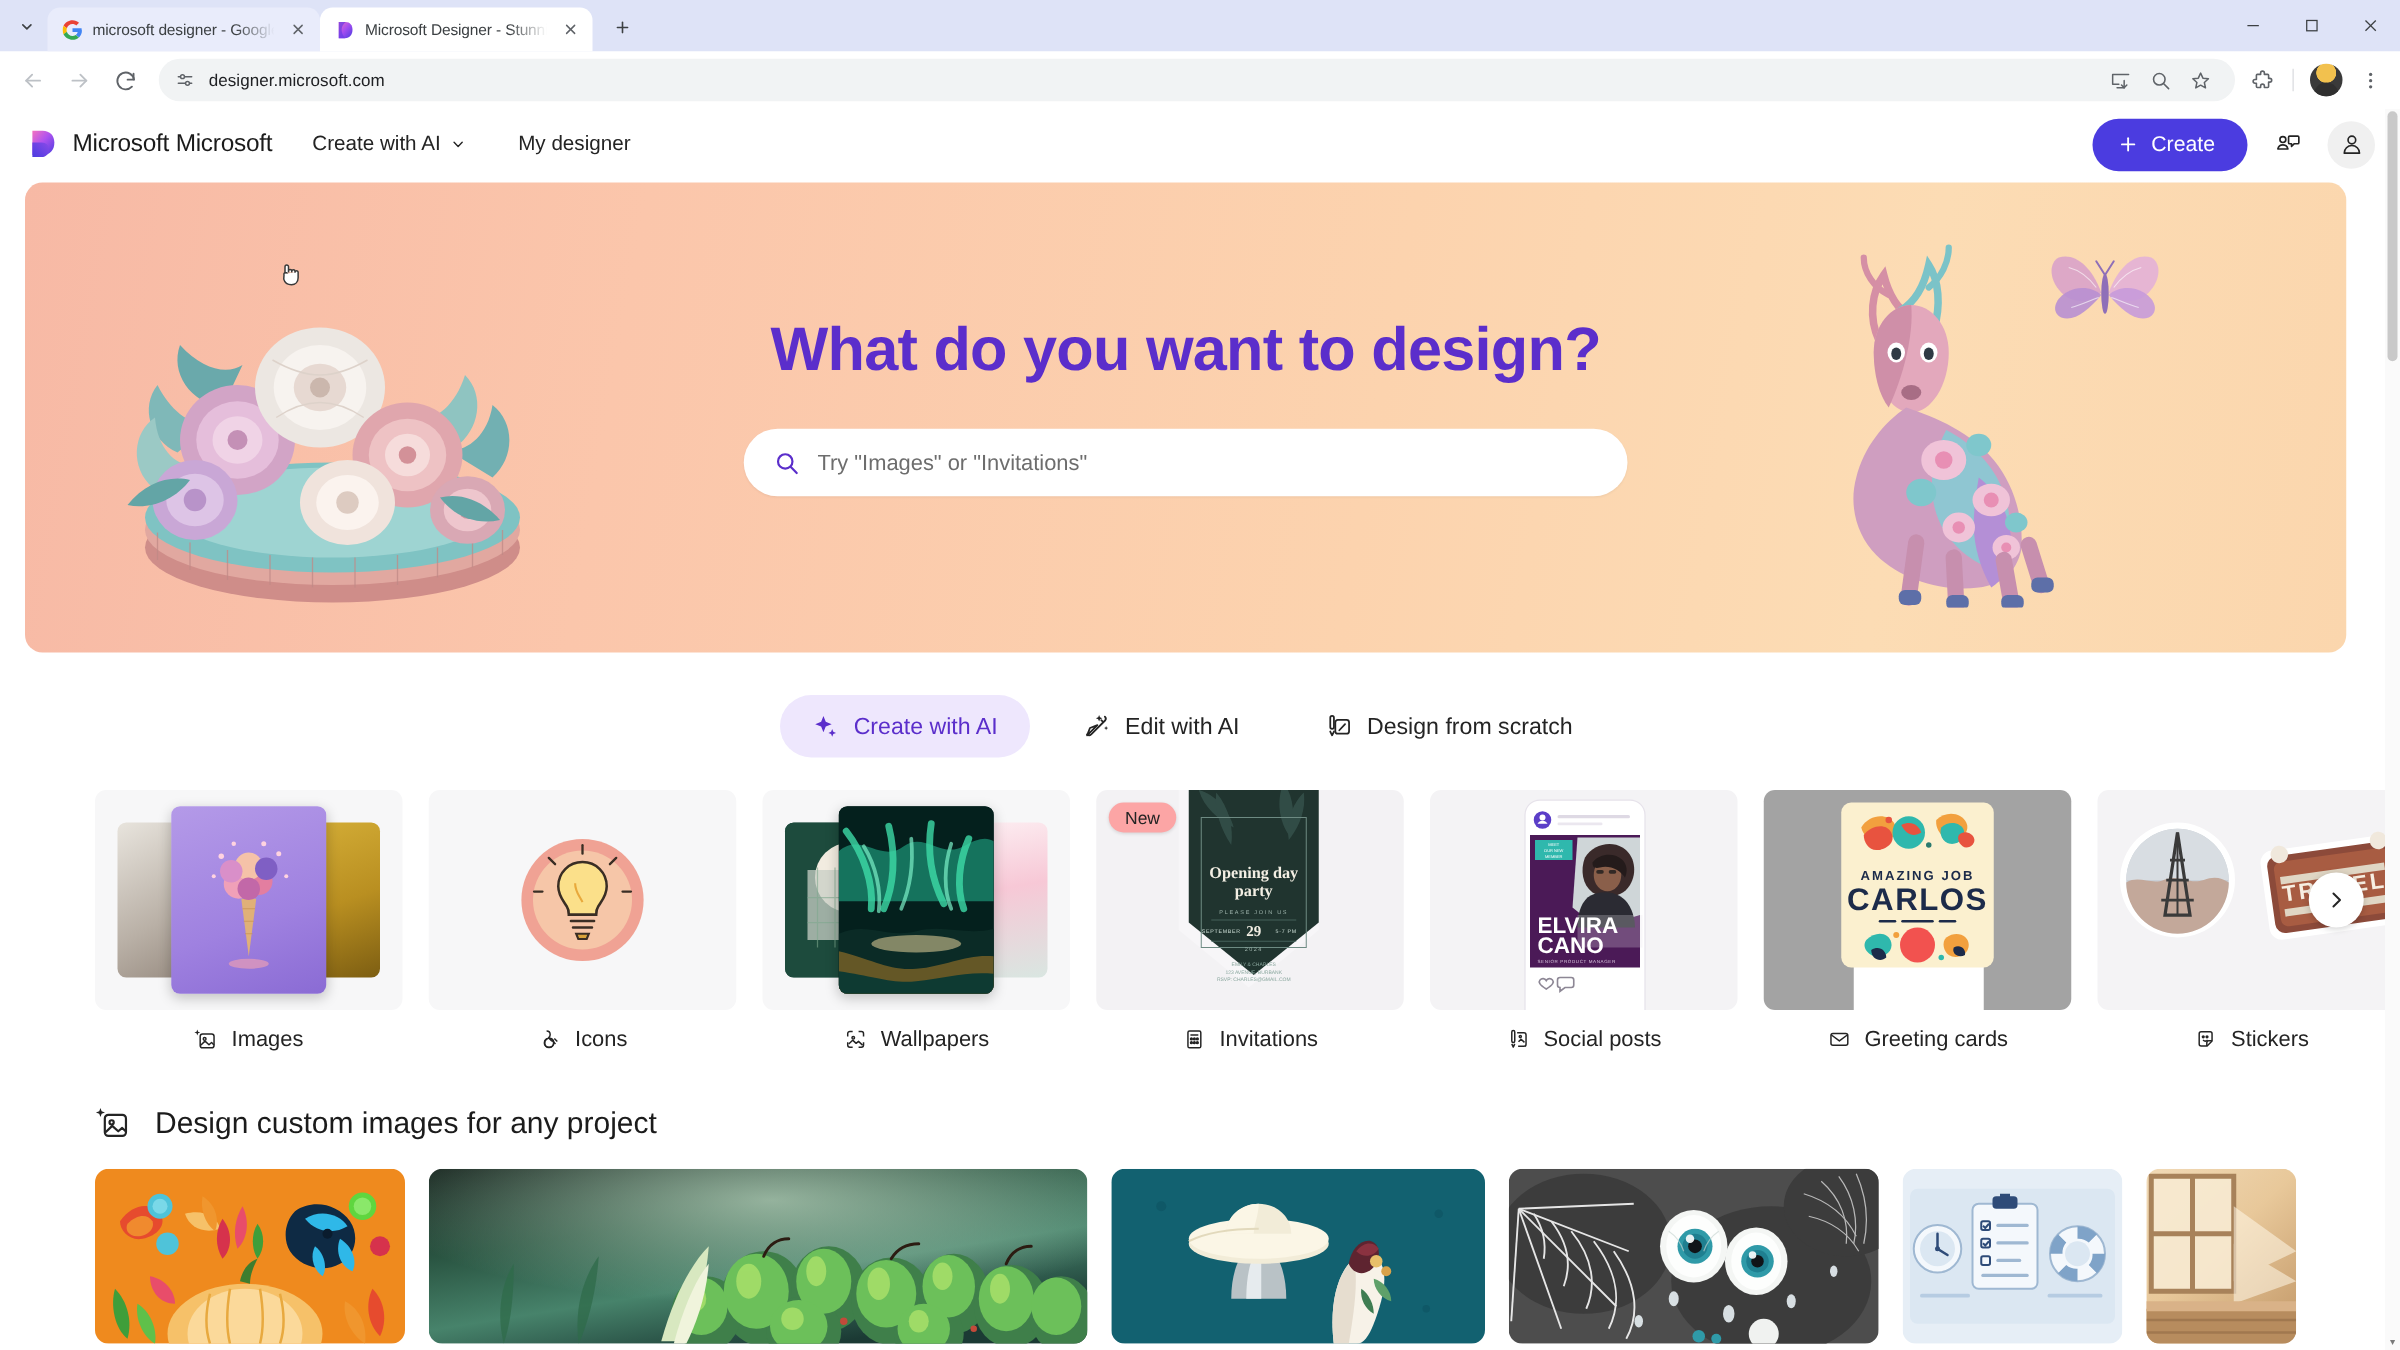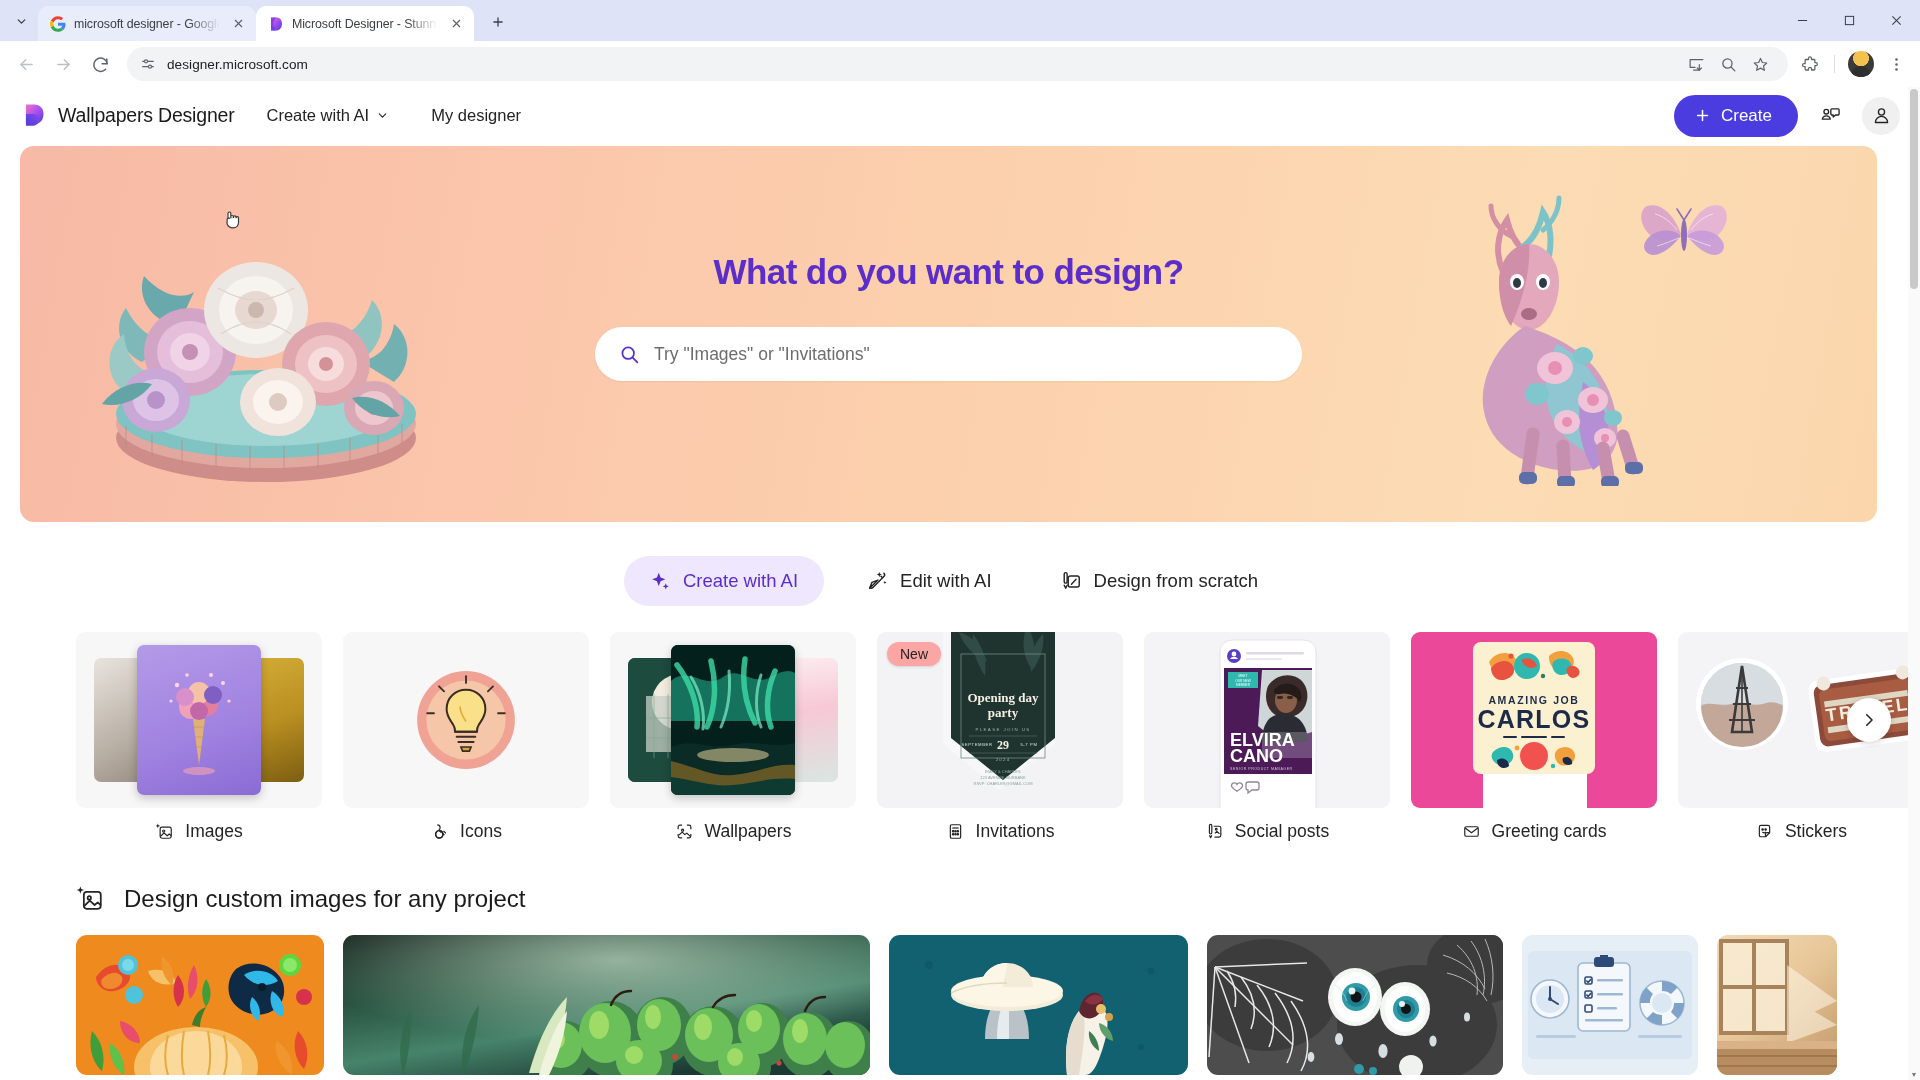--- a/index.html
+++ b/index.html
@@ -252,21 +252,21 @@
     background: linear-gradient(100deg, #f7b9a5 0%, #fbc6ab 26%, #fcd3ae 58%, #fcdcb4 80%, #fbd6ad 100%);
     position: relative;
     overflow: hidden;
   }
   .hero-center {
     position: absolute;
     left: 0; right: 0; top: 106px;
     display: flex; flex-direction: column; align-items: center;
   }
   .hero-title {
-    font-size: 35px;
+    font-size: 49px;
     color: #5b2ecb;
     font-weight: bold;
     letter-spacing: -0.6px;
   }
   .hero-search {
     margin-top: 35px;
     width: 707px; height: 54px;
     background: #ffffff;
     border-radius: 27px;
     display: flex; align-items: center;
@@ -575,21 +575,21 @@
             </linearGradient>
             <linearGradient id="lg2" x1="0" y1="1" x2="1" y2="0">
               <stop offset="0%" stop-color="#4b3ce0"></stop>
                 <stop offset="100%" stop-color="#8a4ae8"></stop>
             </linearGradient>
           </defs>
           <path d="M5 2h10.5C23 2 27.5 7 27.5 14.4 27.5 21.8 23 27 15.5 27H5V2z" fill="url(#lg1)"></path>
           <path d="M5 14h9.5c4.6 0 7.6 3 7.6 7.2S19 29 14.5 29H5V14z" fill="url(#lg2)"></path>
         </svg>
       </span>
-      <span class="brand-name">Wallpapers Designer</span>
+      <span class="brand-name">Microsoft Microsoft</span>
     </div>
 
     <div class="nav-item">
       <span>Create with AI</span>
       <span class="ico">
         <svg width="13" height="13" viewBox="0 0 24 24" fill="none" stroke="currentColor" stroke-width="2.1" stroke-linecap="round" stroke-linejoin="round">
             <polyline points="6 9 12 15 18 9"></polyline>
           </svg>
       </span>
     </div>
@@ -1024,21 +1024,21 @@
                 <path d="M11 5.4h6.8A2.2 2.2 0 0120 7.6v9.2a2.2 2.2 0 01-2.2 2.2H12"></path>
                 <path d="M12.4 14.4l2.6-2.6 3.4 3.2"></path>
                 <circle cx="14.2" cy="9.2" r="1.1"></circle>
               </svg>
             </span>
             <span>Social posts</span>
           </div>
         </div>
 
         <div class="cat">
-          <div class="cat-thumb" style="background:#ec4899;">
+          <div class="cat-thumb" style="background:#a3a3a3;">
             <svg viewBox="0 0 246 176" width="246" height="176">
               <path d="M72 58h104v124H72z" fill="#ffffff"></path>
               <path d="M72 58l52 40 52-40" fill="#efe9f6"></path>
               <rect x="62" y="10" width="122" height="132" rx="8" fill="#fbf0cf"></rect>
               <g>
                 <path d="M78 30c6-10 20-12 26-4 4 6 0 14-8 16-8 2-16-4-18-12z" fill="#f2a03e"></path>
                 <path d="M80 36c6-8 18-10 22-2 4 8-4 14-12 14-6 0-10-6-10-12z" fill="#e8533f"></path>
                 <circle cx="116" cy="34" r="13" fill="#2fb8ad"></circle>
                 <path d="M110 28c8-4 14 0 16 6-6 4-12 2-16-6z" fill="#e8533f"></path>
                 <path d="M138 24c8-8 20-6 24 2 3 6-2 13-10 14-8 1-15-8-14-16z" fill="#f2a03e"></path>

